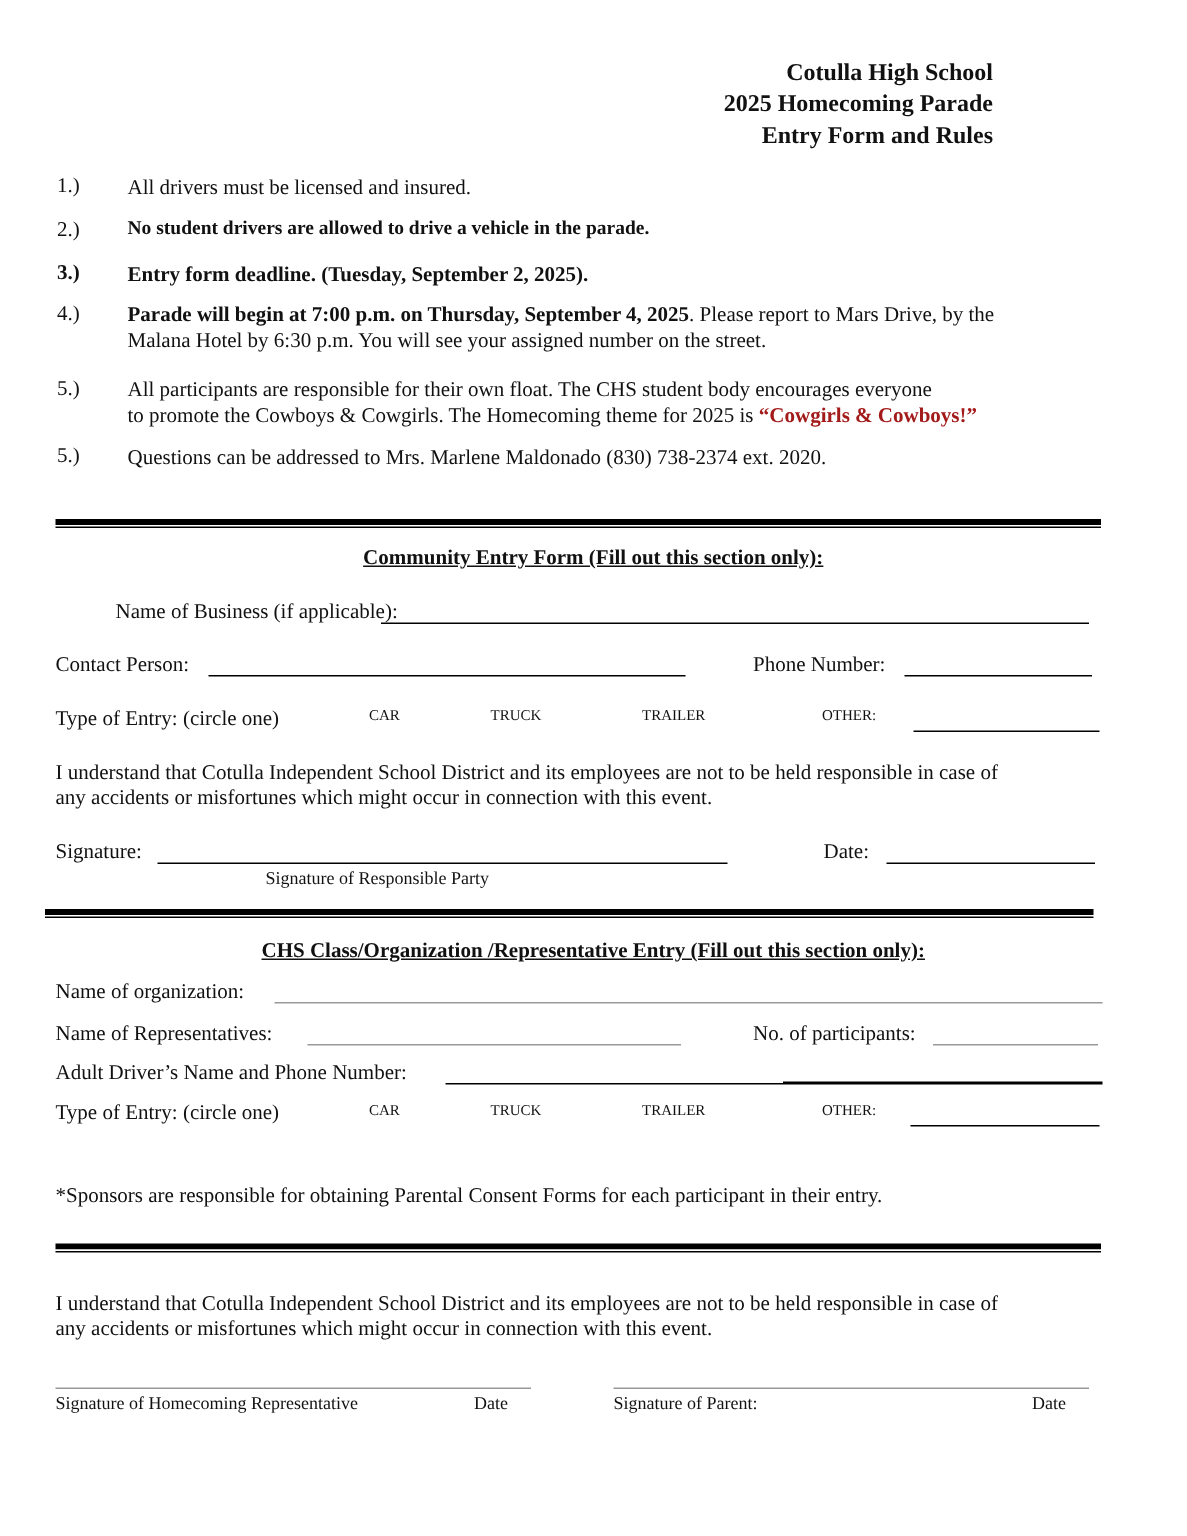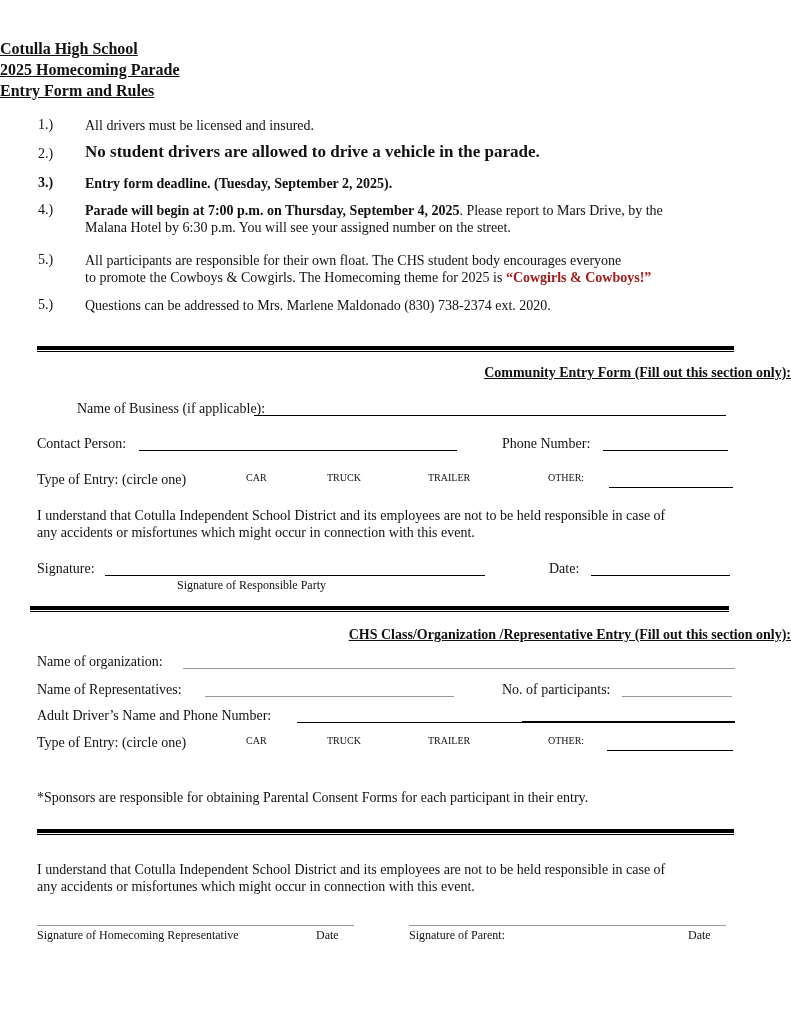--- a/index.html
+++ b/index.html
@@ -1,54 +1,54 @@
 <!DOCTYPE html>
 <html><head>
 <meta charset="utf-8">
 <style>
   html, body { margin: 0; padding: 0; background: #ffffff; }
   body {
     width: 791px; height: 1024px; position: relative; overflow: hidden;
     font-family: "Liberation Serif", "DejaVu Serif", serif; color: #111;
   }
   .title-line {
-    position: absolute; left: 0; width: 662px; text-align: left;
-    font-weight: bold; font-size: 16px; text-decoration: underline; line-height: 20px;
+    position: absolute; left: 0; width: 662px; text-align: right;
+    font-weight: bold; font-size: 16px; line-height: 20px;
   }
   .rule-num { position: absolute; left: 38px; font-size: 14px; }
   .rule-text { position: absolute; left: 85px; font-size: 14px; line-height: 18px; }
   .bold { font-weight: bold; }
   .red { color: #a31a1a; font-weight: bold; }
   .thick-rule { position: absolute; left: 37px; width: 697px; }
   .thick-rule .a { height: 4px; background: #000; }
   .thick-rule .b { height: 1px; background: #fff; }
   .thick-rule .c { height: 1px; background: #000; }
   .section-heading {
-    position: absolute; left: 0; width: 791px; text-align: right;
+    position: absolute; left: 0; width: 791px; text-align: center;
     font-weight: bold; font-size: 14px; text-decoration: underline;
   }
   .label { position: absolute; font-size: 14px; white-space: nowrap; }
   .line { position: absolute; height: 0; border-bottom: 1px solid #000; }
   .line.gray { border-bottom: 1px solid #999; }
   .small { font-size: 12px; font-family: Liberation Serif, serif; }
   .opt { position: absolute; font-size: 10px; font-weight: normal; }
 </style>
 </head>
 <body>
 
 <div class="title-line" style="top:39px;">Cotulla High School</div>
 <div class="title-line" style="top:60px;">2025 Homecoming Parade</div>
 <div class="title-line" style="top:81px;">Entry Form and Rules</div>
 
 <div>
   <div class="rule-num" style="top:117px;">1.)</div>
   <div class="rule-text" style="top:117px;">All drivers must be licensed and insured.</div>
 
   <div class="rule-num" style="top:146px;">2.)</div>
-  <div class="rule-text bold" style="top:143px; font-size:17px;">No student drivers are allowed to drive a vehicle in the parade.</div>
+  <div class="rule-text bold" style="top:143px; font-size:13px;">No student drivers are allowed to drive a vehicle in the parade.</div>
 
   <div class="rule-num bold" style="top:175px;">3.)</div>
   <div class="rule-text bold" style="top:175px;">Entry form deadline.  (Tuesday, September 2, 2025).</div>
 
   <div class="rule-num" style="top:202px;">4.)</div>
   <div class="rule-text" style="top:202px;"><span class="bold">Parade will begin at 7:00 p.m. on Thursday, September 4, 2025</span><span>.  Please report to Mars Drive, by the</span></div>
   <div class="rule-text" style="top:219px;">Malana Hotel by 6:30 p.m. You will see your assigned number on the street.</div>
 
   <div class="rule-num" style="top:252px;">5.)</div>
   <div class="rule-text" style="top:252px;">All participants are responsible for their own float.  The CHS student body encourages everyone</div>

